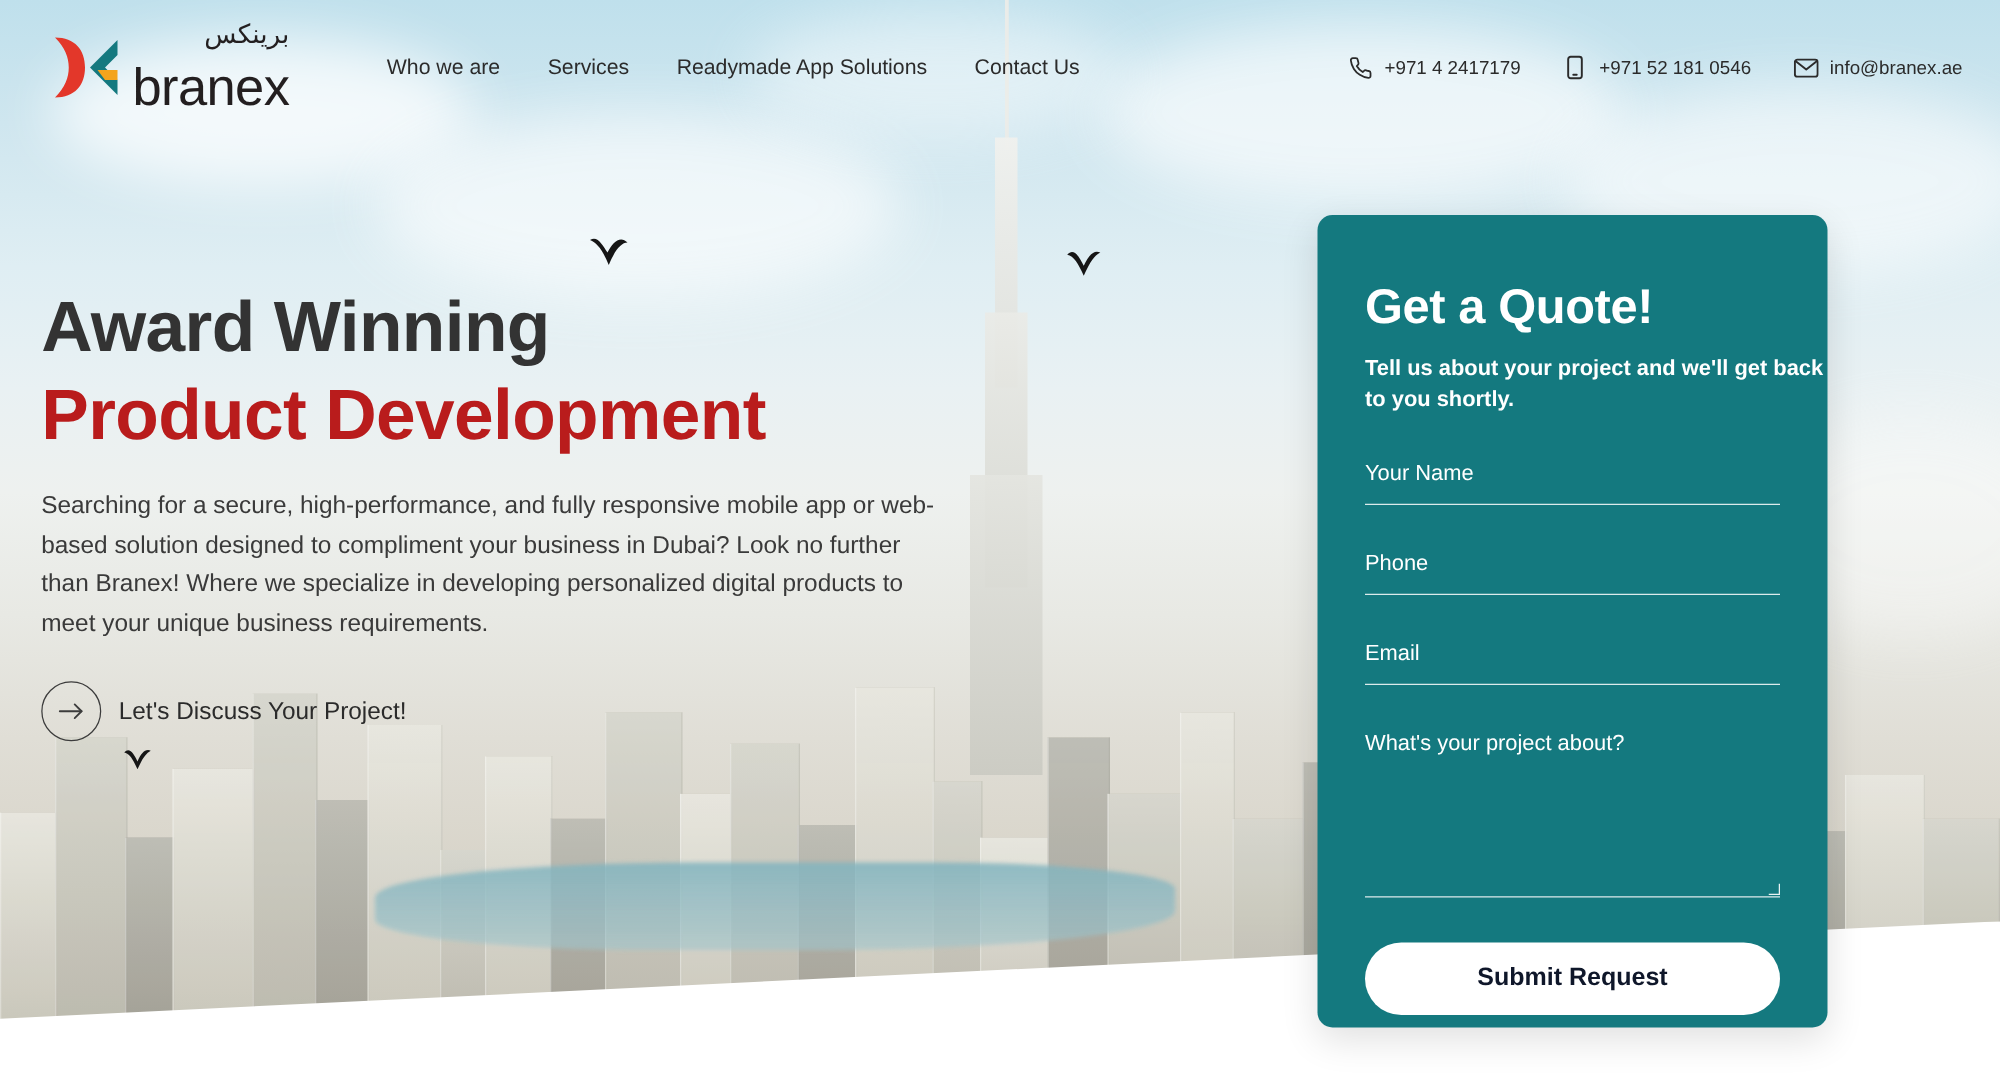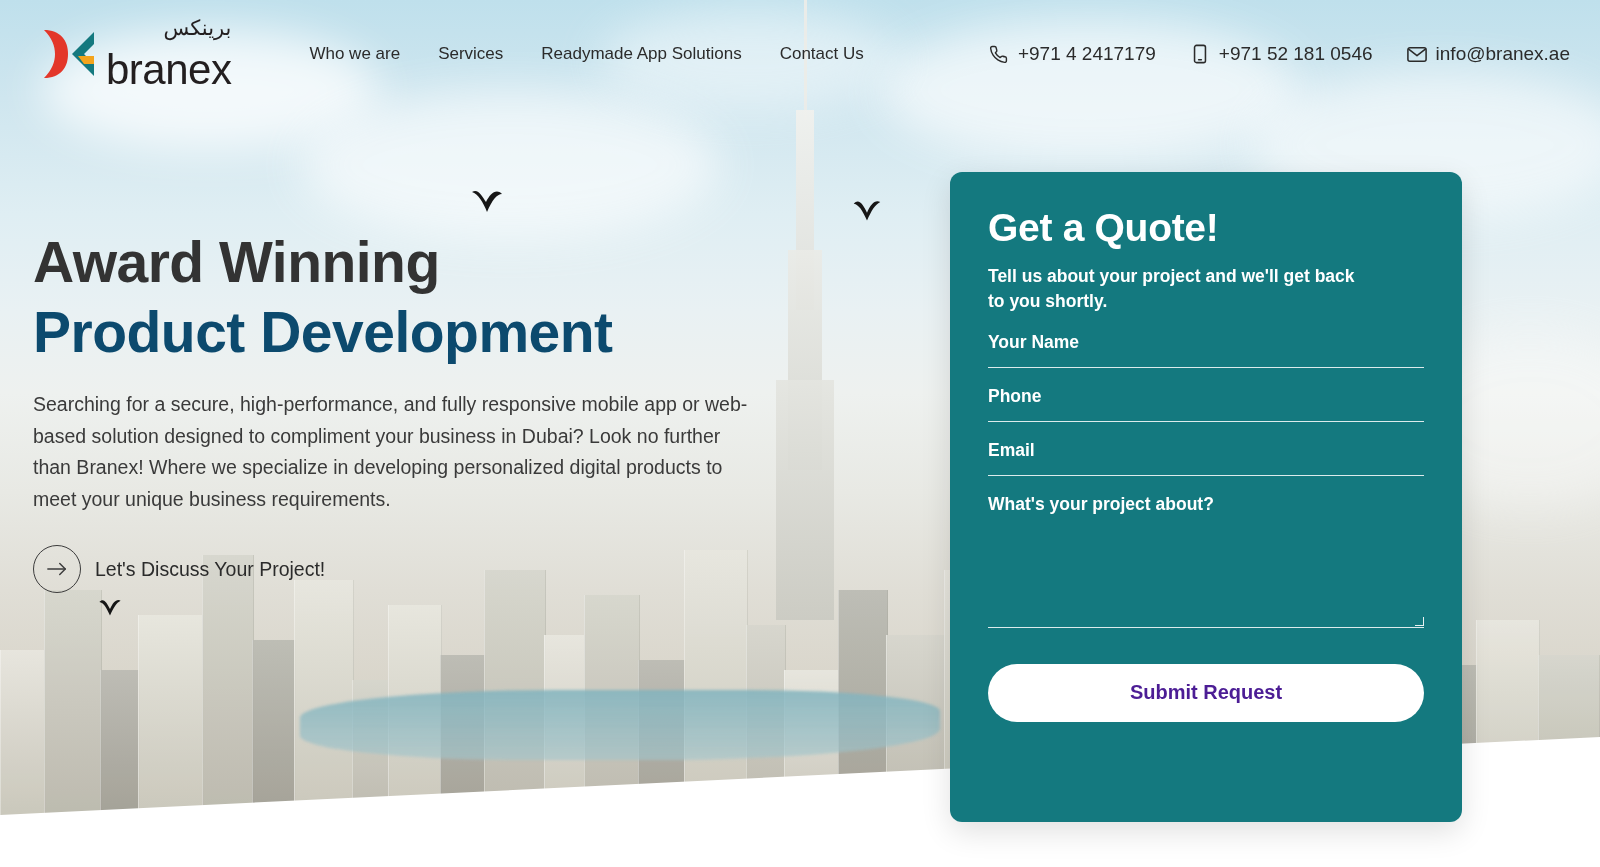--- a/index.html
+++ b/index.html
@@ -145,40 +145,40 @@
   }
 
   .contacts {
     margin-left: auto;
     display: flex;
     align-items: center;
     gap: 34px;
   }
   .contact {
     display: flex; align-items: center; gap: 9px;
-    font-size: 19px; color: #2b2b2b; white-space: nowrap; cursor: pointer;
+    font-size: 15px; color: #2b2b2b; white-space: nowrap; cursor: pointer;
   }
   .ic { display: inline-flex; width: 20px; height: 22px; align-items: center; justify-content: center; color: #2b2b2b;}
 
   
   .hero-left {
     position: absolute;
     left: 33px; top: 228px;
     width: 760px;
     z-index: 10;
   }
   .h-line {
     font-size: 57px;
     font-weight: 700;
     line-height: 1.22;
     letter-spacing: -0.5px;
     color: #333333;
     white-space: nowrap;
   }
-  .h-line.red { color: #0c4a6e; }
+  .h-line.red { color: #b91c1c; }
   .hero-p {
     margin-top: 22px;
     width: 720px;
     font-size: 19.5px;
     line-height: 1.62;
     color: #3a3a3a;
   }
   .cta {
     margin-top: 30px;
     display: inline-flex;
@@ -193,43 +193,43 @@
     display: flex; align-items: center; justify-content: center;
     flex: none;
   }
   .cta-label { font-size: 19.5px; color: #2b2b2b; }
 
   
   .quote-card {
     position: absolute;
     right: 138px;
     top: 172px;
-    width: 512px;
+    width: 408px;
     height: 650px;
     background: #14797f;
     border-radius: 12px;
-    padding: 34px 38px 30px 38px;
+    padding: 52px 38px 30px 38px;
     z-index: 15;
     box-shadow: 0 10px 30px rgba(0,0,0,.12);
   }
   .quote-title {
     color: #ffffff;
     font-size: 39px;
     font-weight: 700;
     letter-spacing: -0.3px;
   }
   .quote-sub {
     margin-top: 14px;
     color: #ffffff;
     font-size: 17.5px;
     font-weight: 700;
     line-height: 1.42;
     width: 380px;
   }
-  .field { margin-top: 18px; font-weight: bold; }
+  .field { margin-top: 36px; }
   .field-label {
     color: #ffffff;
     font-size: 17.5px;
   }
   .field-line {
     margin-top: 14px;
     height: 1px;
     background: rgba(255,255,255,.85);
     width: 100%;
   }
@@ -240,21 +240,21 @@
     border-right: 1.5px solid rgba(255,255,255,.9);
     border-bottom: 1.5px solid rgba(255,255,255,.9);
   }
   .submit {
     margin-top: 36px;
     width: 100%;
     height: 58px;
     background: #ffffff;
     border: none;
     border-radius: 30px;
-    color: #4c1d95;
+    color: #0f172a;
     font-size: 20px;
     font-weight: 700;
     font-family: "Liberation Sans", sans-serif;
     cursor: pointer;
   }
 
   
   .bottom-strip {
     position: absolute;
     left: 0; bottom: 0;

